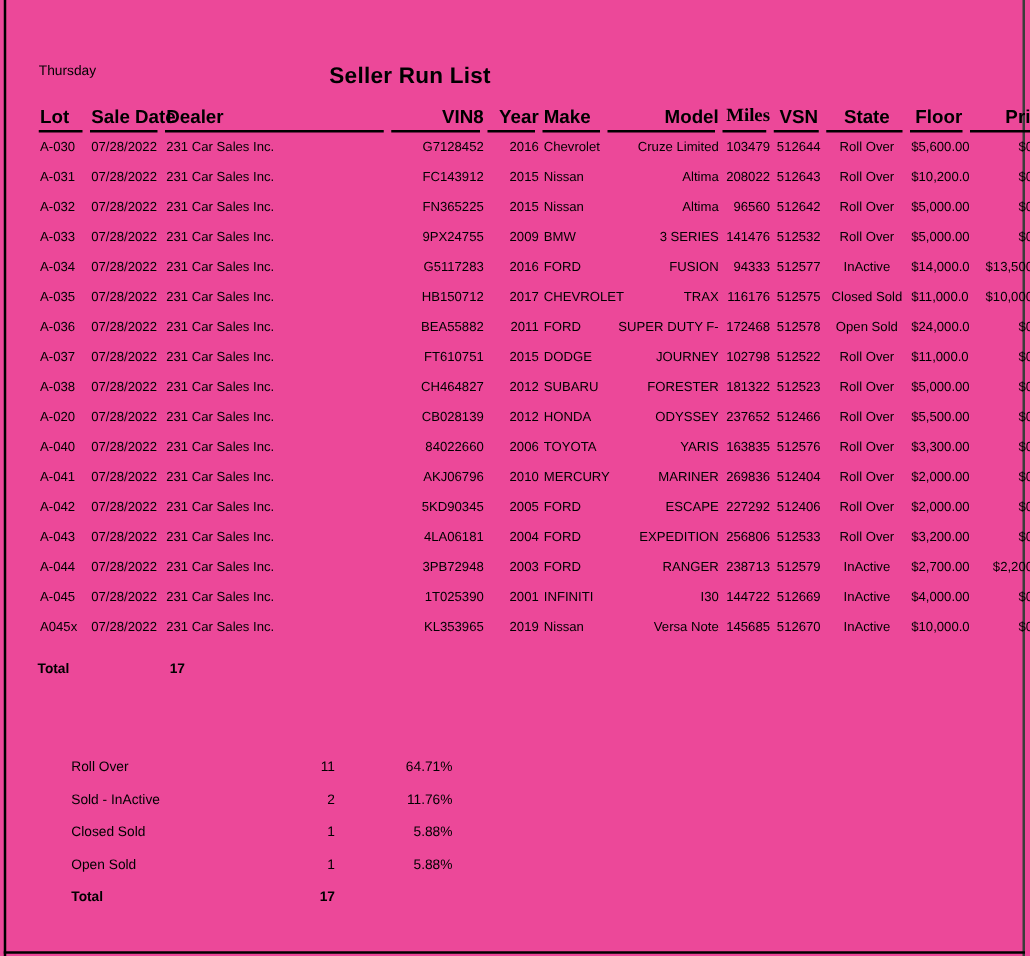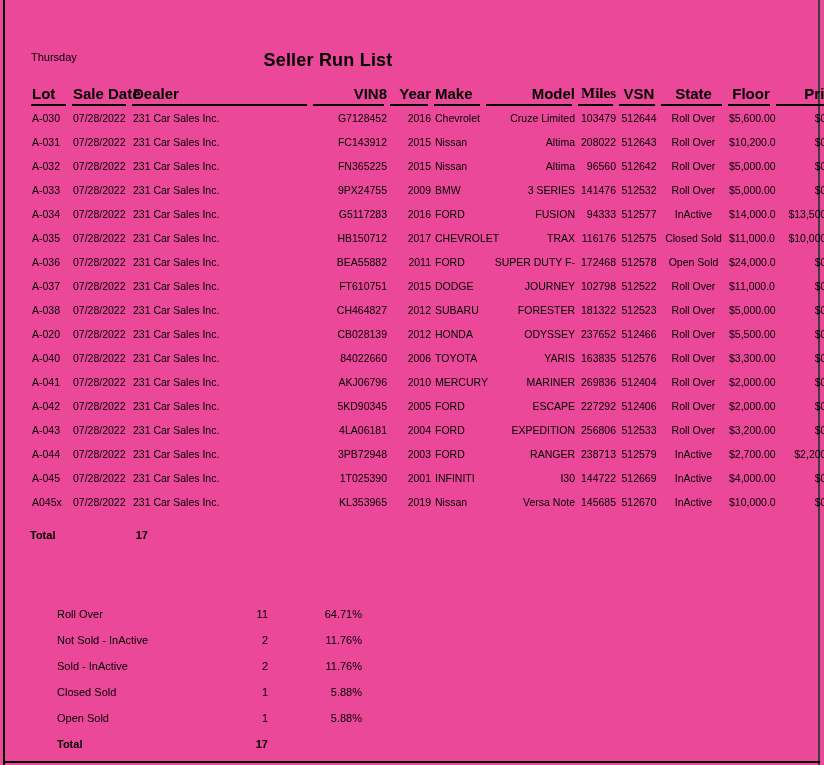--- a/index.html
+++ b/index.html
@@ -327,25 +327,20 @@
   </div>
 
   <table class="summary">
     <tbody>
         <tr>
           <td class="s-label">Roll Over</td>
           <td class="s-count">11</td>
           <td class="s-pct">64.71%</td>
         </tr>
         <tr>
-          <td class="s-label">Not Sold - InActive</td>
-          <td class="s-count">2</td>
-          <td class="s-pct">11.76%</td>
-        </tr>
-        <tr>
           <td class="s-label">Sold - InActive</td>
           <td class="s-count">2</td>
           <td class="s-pct">11.76%</td>
         </tr>
         <tr>
           <td class="s-label">Closed Sold</td>
           <td class="s-count">1</td>
           <td class="s-pct">5.88%</td>
         </tr>
         <tr>

